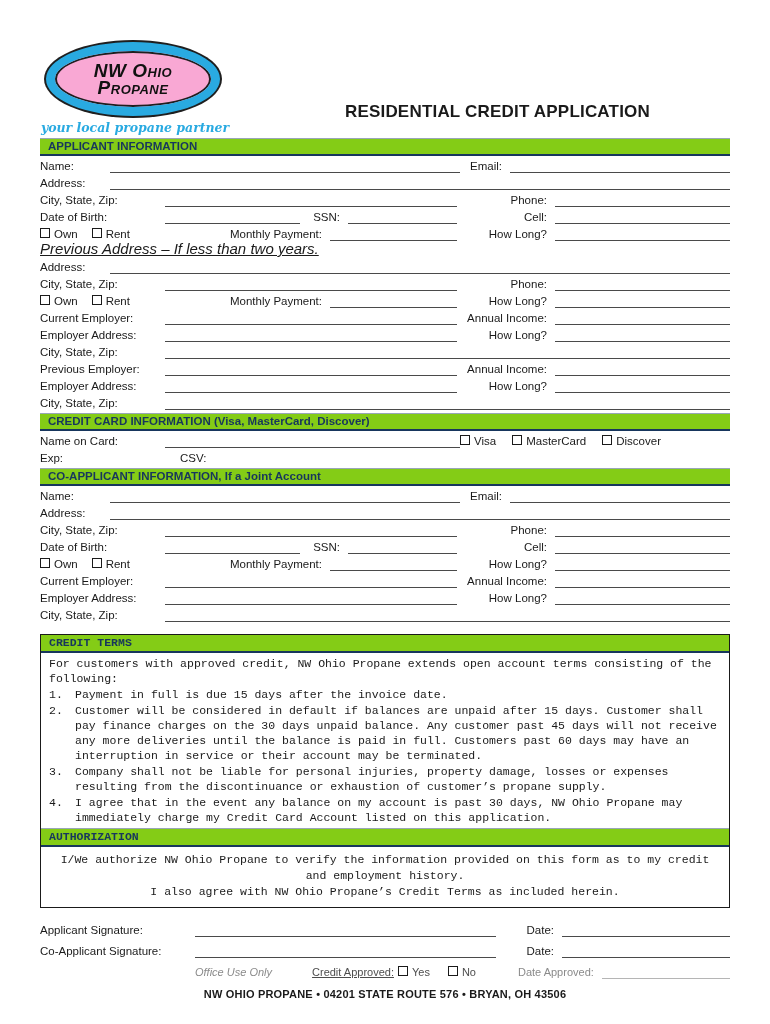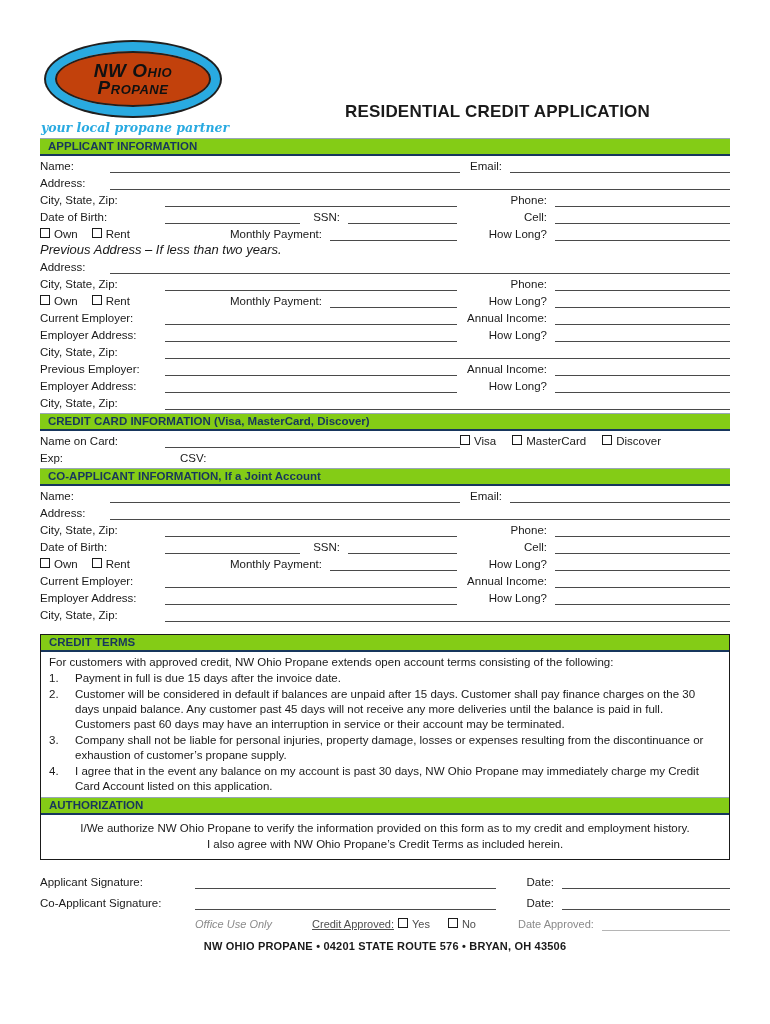--- a/index.html
+++ b/index.html
@@ -3,21 +3,21 @@
 <meta charset="utf-8">
 <style>
   * { margin:0; padding:0; box-sizing:border-box; }
   html,body { background:#ffffff; }
   body { width:770px; height:1024px; font-family:"Liberation Sans", sans-serif; color:#1a1a1a; overflow:hidden; }
   .page { width:770px; height:1024px; padding:42px 40px 0 40px; }
 
   
   .header { display:flex; }
   .logo-block { width:205px; flex:none; }
-  .ellipse { width:174px; height:74px; background:#c2410c; border:9px solid #29aae1; border-radius:50%;
+  .ellipse { width:174px; height:74px; background:#f9a8d4; border:9px solid #29aae1; border-radius:50%;
              box-shadow:0 0 0 2px #1f1f1f, inset 0 0 0 2px #1f1f1f;
              display:flex; flex-direction:column; align-items:center; justify-content:center; margin-left:6px; }
   .logo-text { font-style:italic; font-weight:bold; font-variant:small-caps; font-size:19px; line-height:17px; letter-spacing:.5px; color:#111; }
   .tagline { font-family:"DejaVu Serif", serif; font-style:italic; font-weight:bold; color:#29aae1;
              font-size:12.5px; margin-top:4px; text-align:center; width:190px; }
   .title { flex:1; text-align:right; font-size:17px; font-weight:bold; padding-right:80px; margin-top:60px; letter-spacing:.2px; }
 
   
   .secbar { background:#84cc16; border-top:1px solid #98a6b6; border-bottom:2px solid #17365d; color:#17365d;
             font-weight:bold; font-size:11.5px; padding:1px 8px 2px 8px; margin-top:3px; }
@@ -31,26 +31,26 @@
   .w48 { width:48px; text-align:right; padding-right:8px; }
   .w98 { width:98px; text-align:right; padding-right:8px; }
   .w165 { width:165px; text-align:right; padding-right:8px; }
   .w175 { width:175px; } .w220 { width:220px; } .w168 { width:168px; }
   .w155 { width:155px; } .w66 { width:66px; text-align:right; padding-right:8px; }
   .elbl { flex:none; padding:0 8px 1px 10px; }
   .cb { width:10px; height:10px; border:1.5px solid #1a1a1a; flex:none; margin:0 4px 2px 0; align-self:flex-end; background:#fff; }
   .cbi { display:flex; align-items:flex-end; padding-bottom:1px; }
   .cbgroup { display:flex; align-items:flex-end; width:125px; flex:none; gap:14px; }
   .ccgroup { display:flex; align-items:flex-start; width:270px; flex:none; gap:16px; }
-  .note { font-style:italic; font-size:13px; height:16px; display:flex; align-items:flex-end; }
+  .note { font-style:italic; font-size:15px; height:16px; display:flex; align-items:flex-end;text-decoration:underline; }
   .acctlbl { width:420px; flex:none; padding-bottom:1px; }
   .explbl { width:140px; flex:none; padding-bottom:1px; }
 
   
-  .box { border:1.5px solid #1a1a1a; margin-top:12px; }
+  .box { border:1.5px solid #1a1a1a; margin-top:12px;font-family:Liberation Mono, monospace; }
   .box .secbar { margin-top:0; border-top:none; }
   .terms-intro { font-size:11.5px; line-height:15px; padding:3px 10px 1px 8px; }
   .titem { display:flex; font-size:11.5px; line-height:15px; padding:0 10px 1px 8px; }
   .tnum { width:26px; flex:none; }
   .ttext { flex:1; }
   .auth-text { text-align:center; font-size:11.5px; line-height:16px; padding:5px 12px 7px 12px; }
 
   
   .sigrow { height:21px; }
   .office { display:flex; align-items:flex-end; height:19px; font-size:11px; margin-left:155px; margin-top:2px; }

